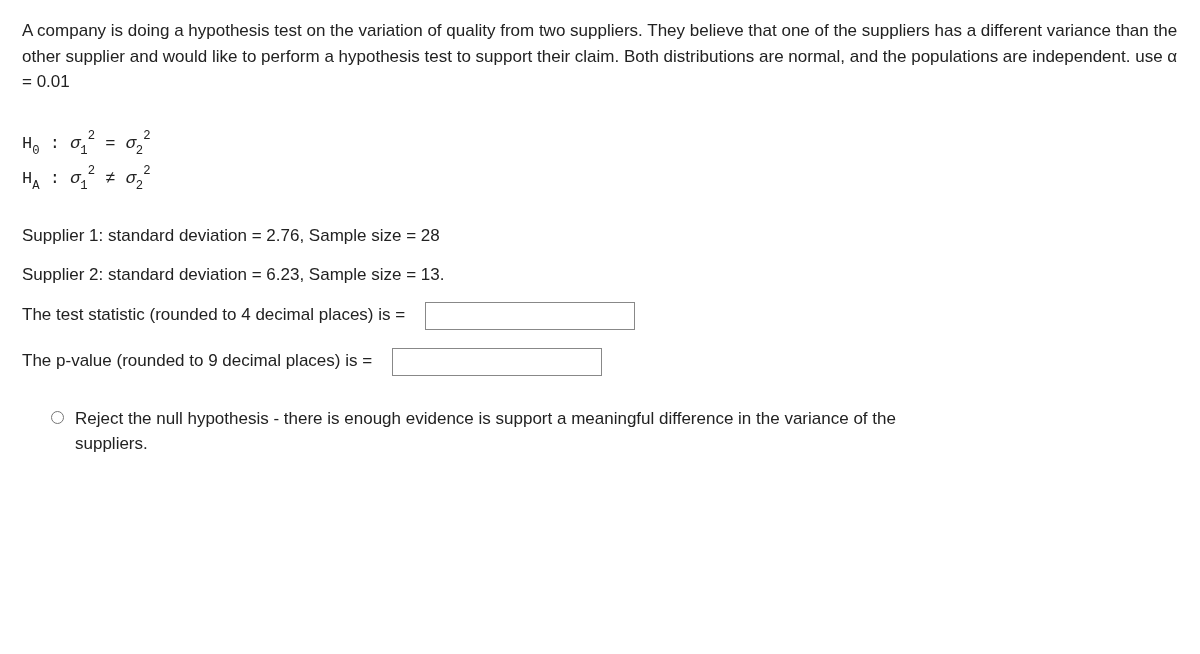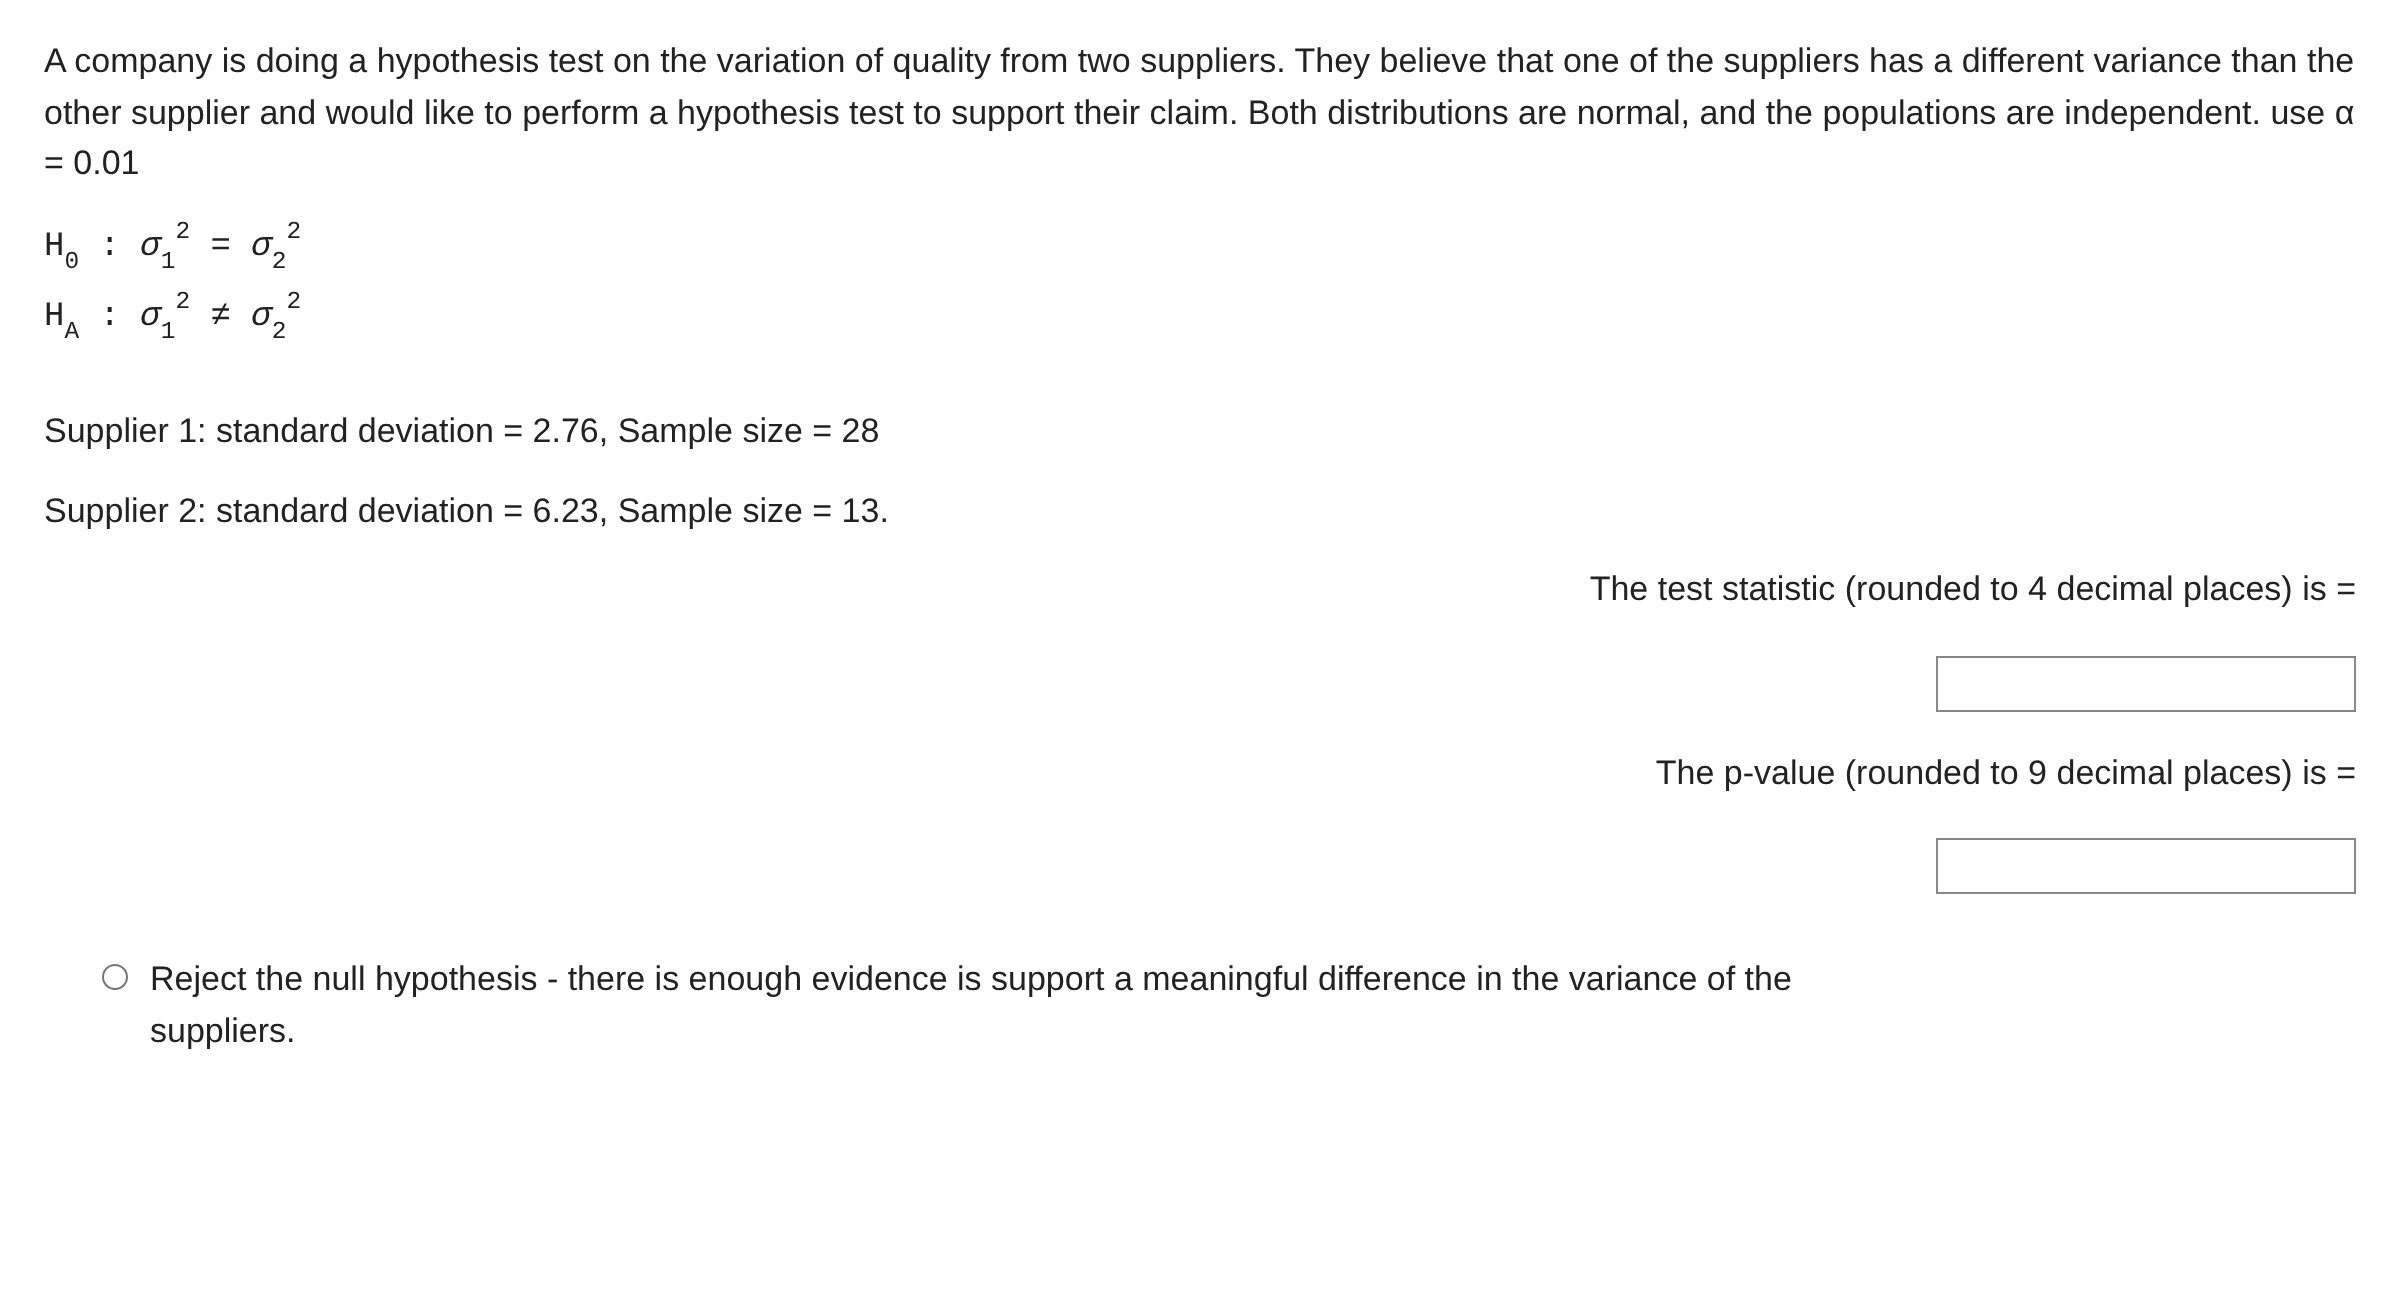--- a/index.html
+++ b/index.html
@@ -8,21 +8,21 @@
     body {
       font-family: 'Segoe UI', Arial, sans-serif;
       font-size: 17px;
       color: #222;
       margin: 0;
       padding: 18px 22px;
       background: #fff;
       line-height: 1.5;
     }
     .intro {
-      margin-bottom: 12px;
+      margin-bottom: 32px;
     }
     .hypotheses {
       margin-bottom: 28px;
       line-height: 1.8;
       font-family: Liberation Mono, monospace;
     }
     .hyp-line {
       margin-bottom: 2px;
     }
     .sub {
@@ -39,23 +39,22 @@
     }
     .sigma {
       font-style: italic;
     }
     .supplier-info {
       margin-bottom: 14px;
     }
     .input-line {
       margin-bottom: 18px;
       display: flex;
-      align-items: flex-end;
+      align-items: flex-start;
       gap: 20px;
-      flex-direction: column;
     }
     input[type="text"] {
       border: 1px solid #888;
       height: 28px;
       padding: 2px 6px;
       font-size: 15px;
       width: 210px;
       background: #fff;
     }
     .options {

